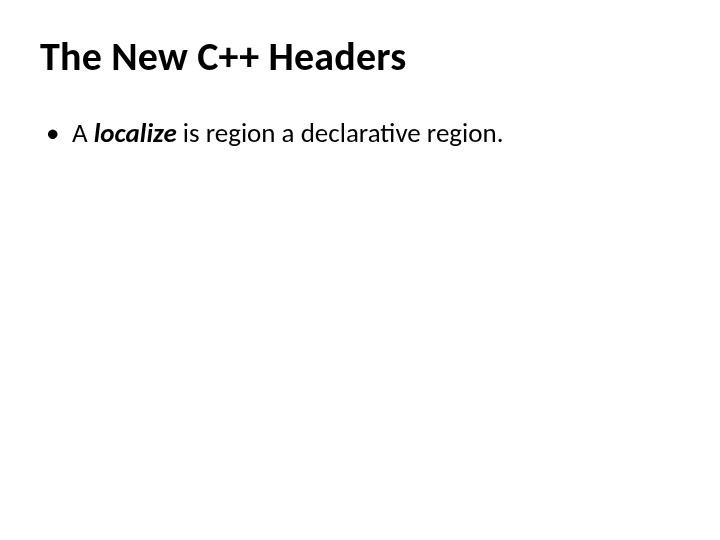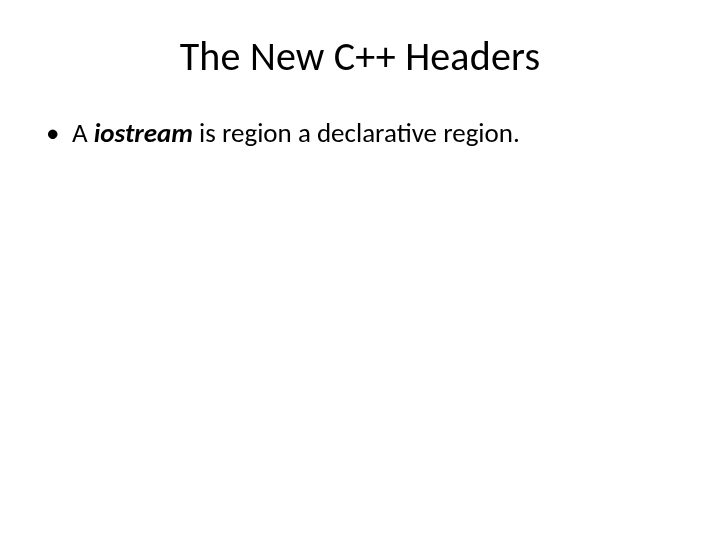--- a/index.html
+++ b/index.html
@@ -11,23 +11,22 @@
     font-family: Calibri, "Segoe UI", Arial, sans-serif;
     color: #000;
   }
   .slide {
     box-sizing: border-box;
     width: 720px;
     height: 540px;
     padding: 24px 40px 40px 40px;
   }
   .title {
-    text-align: center;
     font-size: 40px;
-    font-weight: 400;
+    font-weight: 700;
     margin: 8px 0 36px 0;
     letter-spacing: 0.2px;
   }
   .body {
     font-size: 27px;
     line-height: 1.22;
   }
   ul.bullets {
     list-style: none;
     padding: 0;
@@ -52,20 +51,20 @@
 </head>
 <body>
 
 <div class="slide">
   <h1 class="title">The New C++ Headers</h1>
 
   <div class="body">
     <ul class="bullets">
 
       <li>
-        <span>A </span><span class="bi">iostream</span><span> is region a declarative region.</span>
+        <span>A </span><span class="bi">localize</span><span> is region a declarative region.</span>
       </li>
 
 
 
     </ul>
   </div>
 </div>
 
 </body></html>

